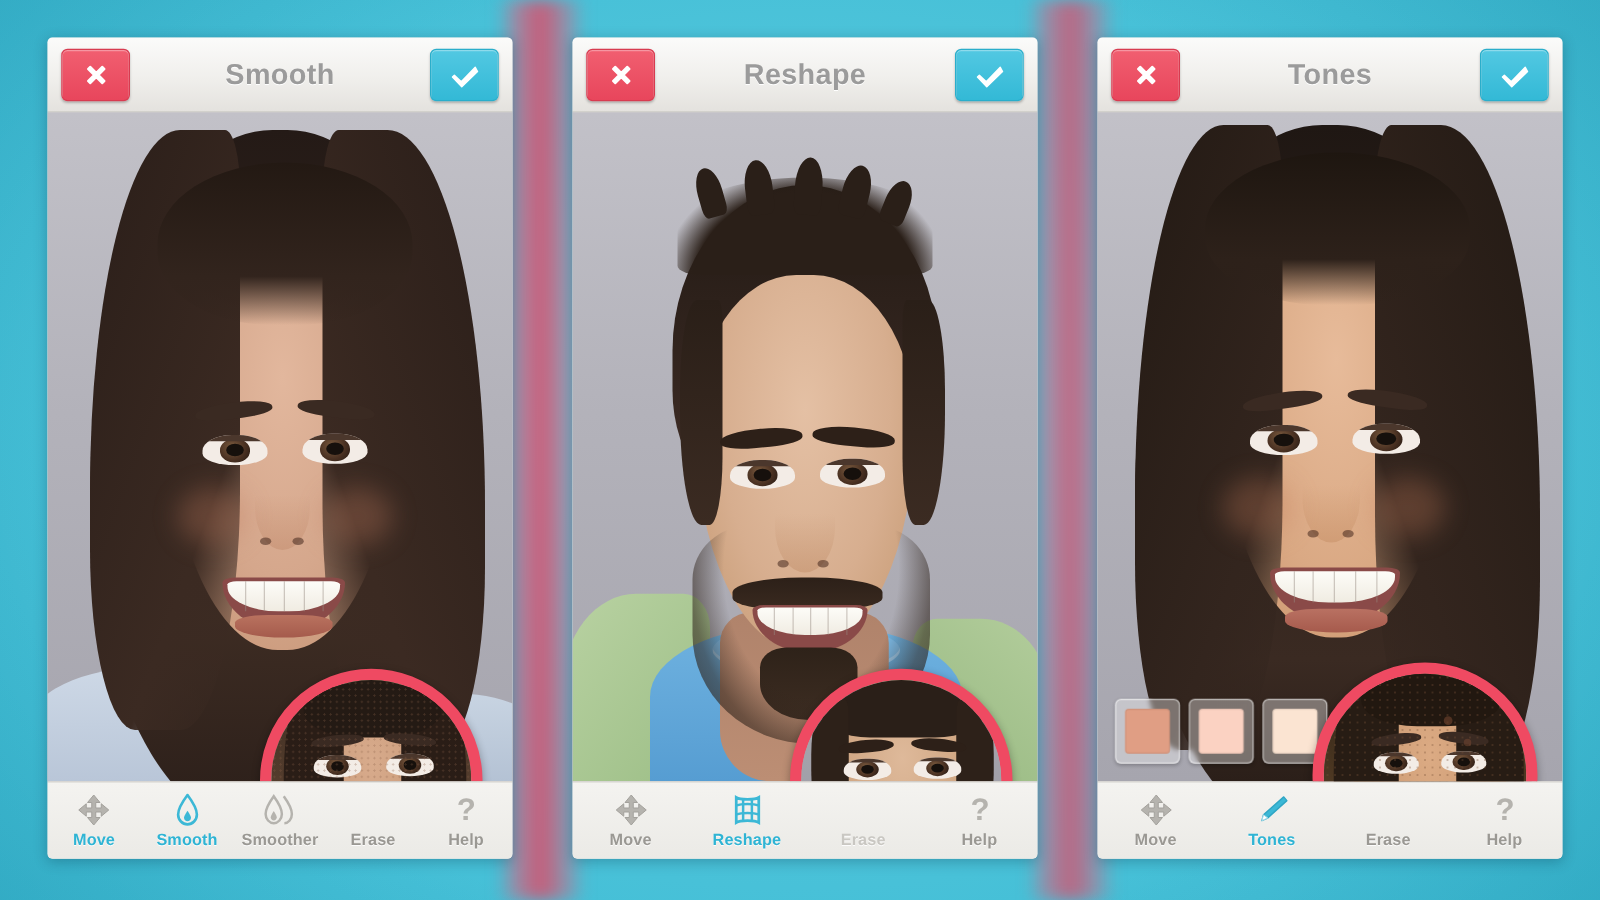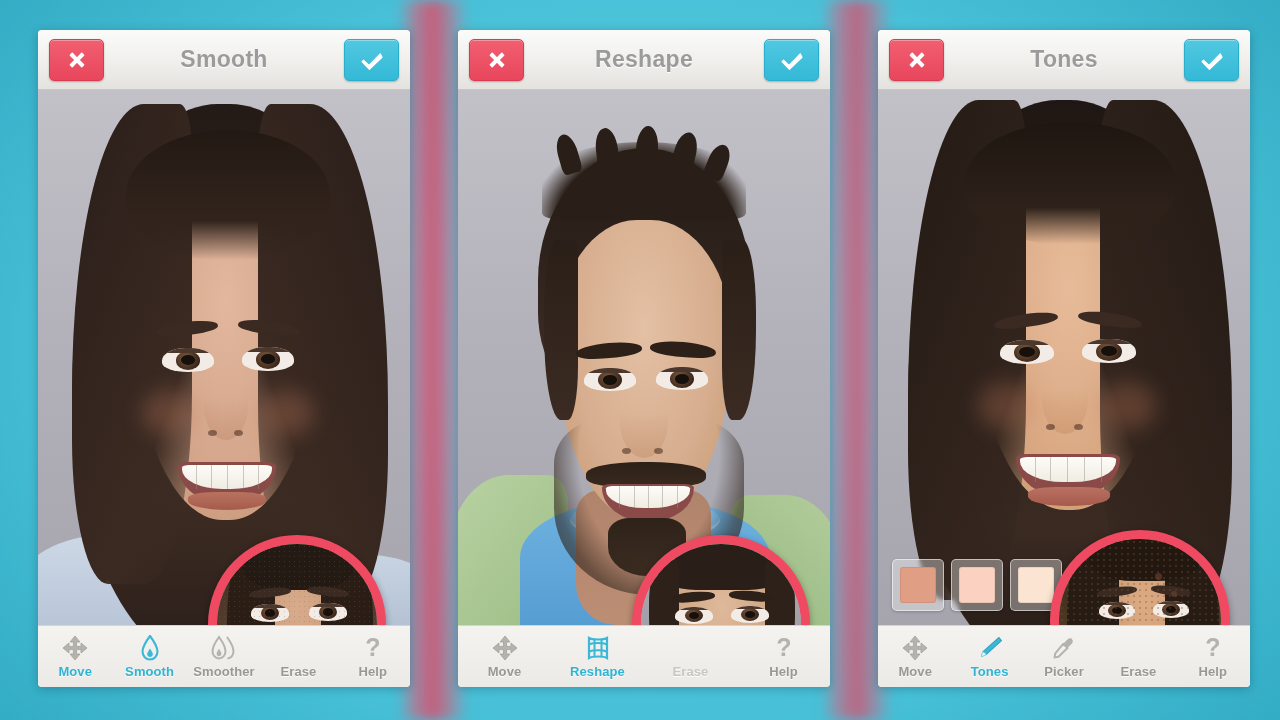--- a/index.html
+++ b/index.html
@@ -696,29 +696,20 @@
     </div>
     <div class="tool active">
       <span class="tool-icon">
         <svg width="28" height="26" viewBox="0 0 28 26">
           <path d="M23 2.5 L25.5 5.5 L10 19.5 L5.5 21.5 L6.8 16.8 Z" fill="#3cb8d6" stroke="#2fa6c4" stroke-width="1.1" stroke-linejoin="round"></path>
           <path d="M5.5 21.5 L6.8 16.8 L10.2 19.4 Z" fill="#ffffff" stroke="#9fd9e8" stroke-width="0.8"></path>
         </svg>
       </span>
       <span class="tool-label">Tones</span>
     </div>
-    <div class="tool">
-      <span class="tool-icon">
-        <svg width="28" height="26" viewBox="0 0 28 26">
-          <path d="M21.5 3.5 C23.3 5.3 23.3 7.4 21.5 9 L17.5 13 L13.2 8.8 L17.2 4.8 C18.9 3 21 3 21.5 3.5 Z" fill="#b5b3ae"></path>
-          <path d="M13.2 8.8 L17.5 13 L8.5 21.8 L4.5 22.6 L5.3 18.4 Z" fill="none" stroke="#b5b3ae" stroke-width="2" stroke-linejoin="round"></path>
-        </svg>
-      </span>
-      <span class="tool-label">Picker</span>
-    </div>
     <div class="tool behind-loupe">
       <span class="tool-icon"></span>
       <span class="tool-label">Erase</span>
     </div>
     <div class="tool">
       <span class="tool-icon">
         <svg width="20" height="26" viewBox="0 0 20 26">
           <text x="10" y="21" text-anchor="middle" font-family="Liberation Sans, sans-serif" font-size="25" font-weight="bold" fill="#b5b3ae">?</text>
         </svg>
       </span>

